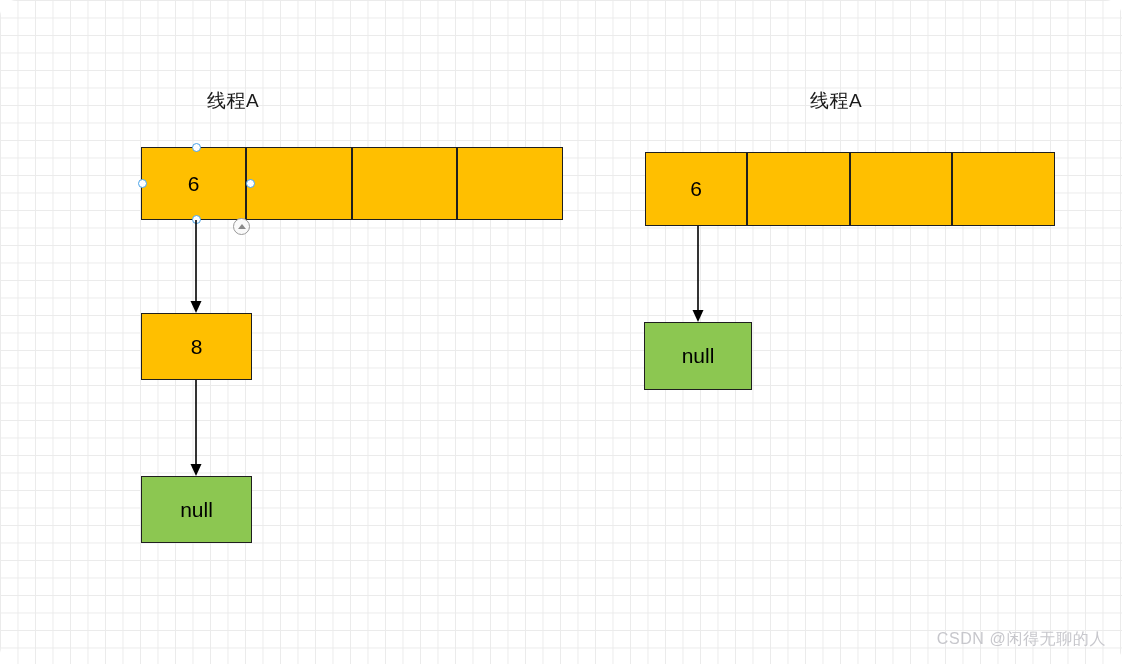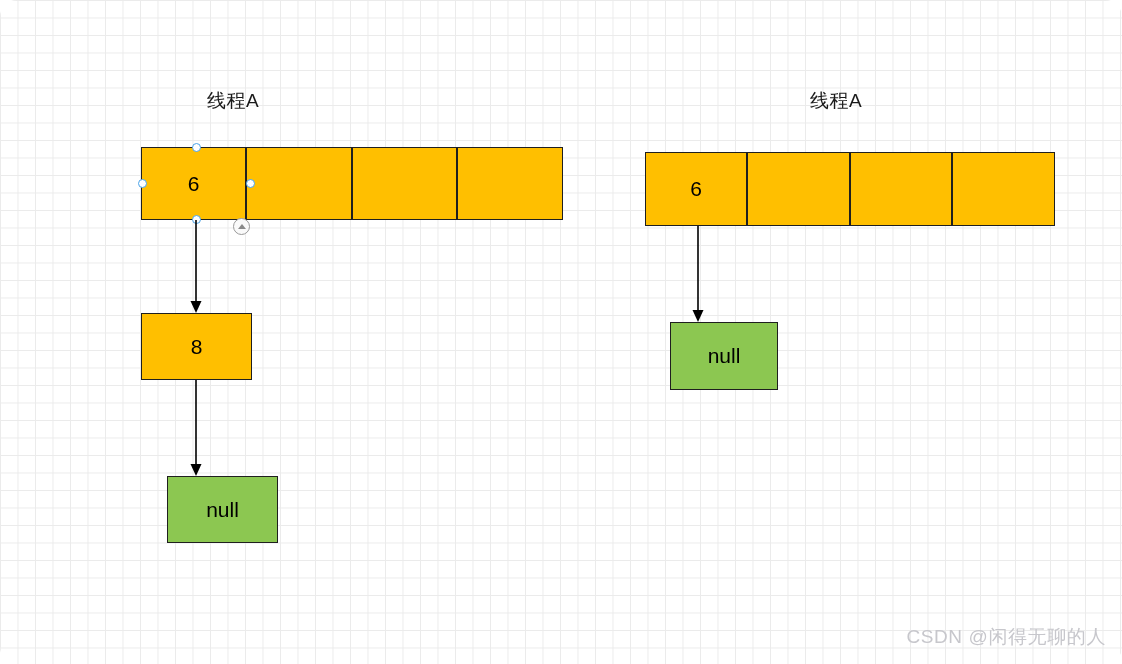--- a/index.html
+++ b/index.html
@@ -66,21 +66,21 @@
     position: absolute;
     box-sizing: border-box;
     border: 1.8px solid #1f1f1f;
     display: flex;
     align-items: center;
     justify-content: center;
     font-size: 21px;
     color: #000000;
   }
   .box.orange { background: #ffbf00; }
-  .box.green  { background: #8cc751; margin-left: 26px; }
+  .box.green  { background: #8cc751; }
 
   .connector { position: absolute; overflow: visible; }
   .connector line { stroke: #000000; stroke-width: 1.6px; }
   .connector polygon { fill: #000000; }
 
   .handle {
     position: absolute;
     width: 9px;
     height: 9px;
     box-sizing: border-box;
@@ -106,21 +106,21 @@
     height: 0;
     border-left: 4px solid transparent;
     border-right: 4px solid transparent;
     border-bottom: 5px solid #8a8a8a;
   }
 
   .watermark {
     position: absolute;
     right: 16px;
     bottom: 14px;
-    font-size: 19px;
+    font-size: 16px;
     color: #c7c7cc;
     white-space: nowrap;
     letter-spacing: 0.6px;
   }
 </style>
 </head>
 <body>
 
 <div id="canvas">
 

